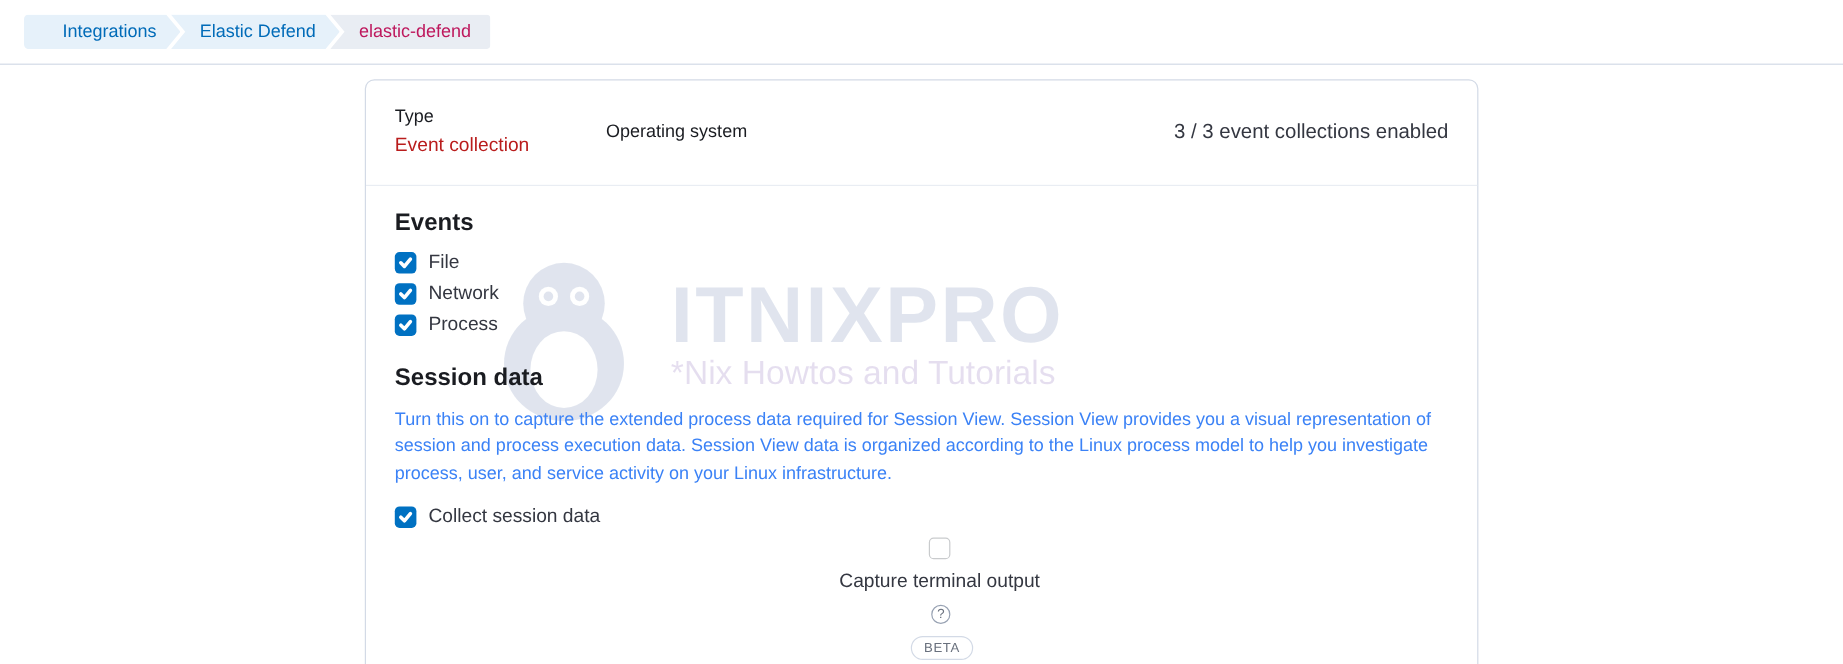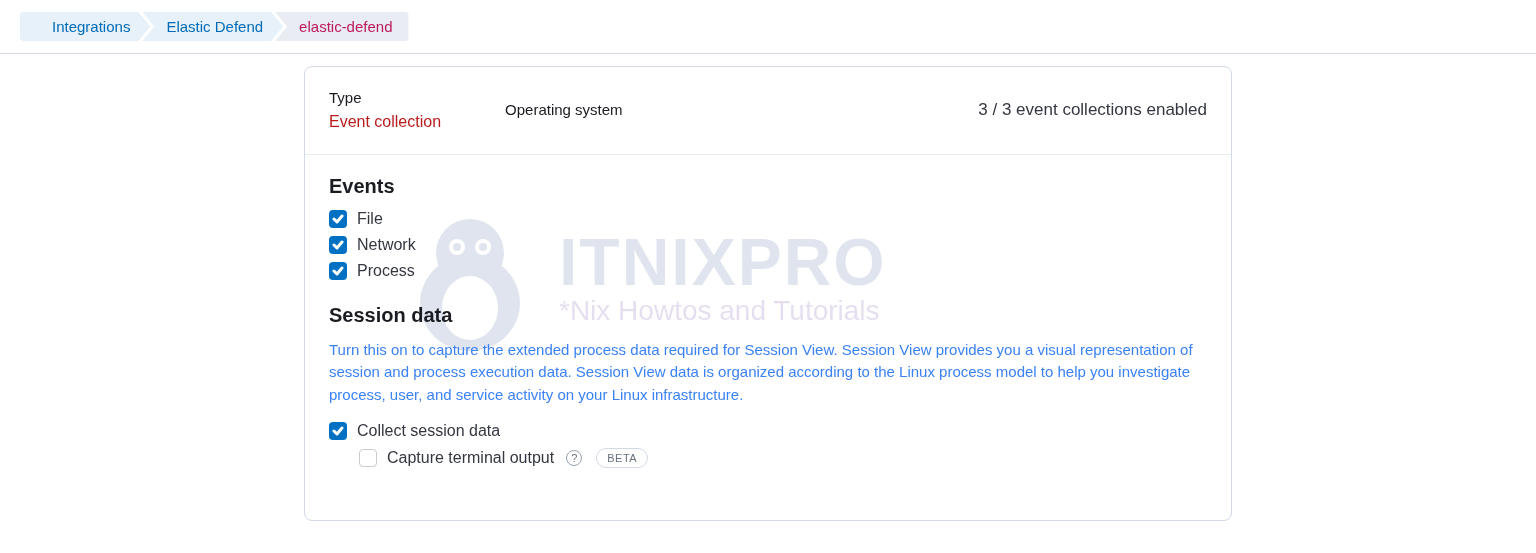--- a/index.html
+++ b/index.html
@@ -96,20 +96,21 @@
       gap: 8px;
       margin-bottom: 24px;
     }
     .checkbox-row {
       display: flex;
       align-items: center;
       gap: 10px;
     }
     .checkbox-row.indent {
       margin-left: 30px;
+      flex-direction: column;
     }
     .cbox {
       width: 18px;
       height: 18px;
       border-radius: 4px;
       display: inline-flex;
       align-items: center;
       justify-content: center;
       flex-shrink: 0;
       cursor: pointer;

